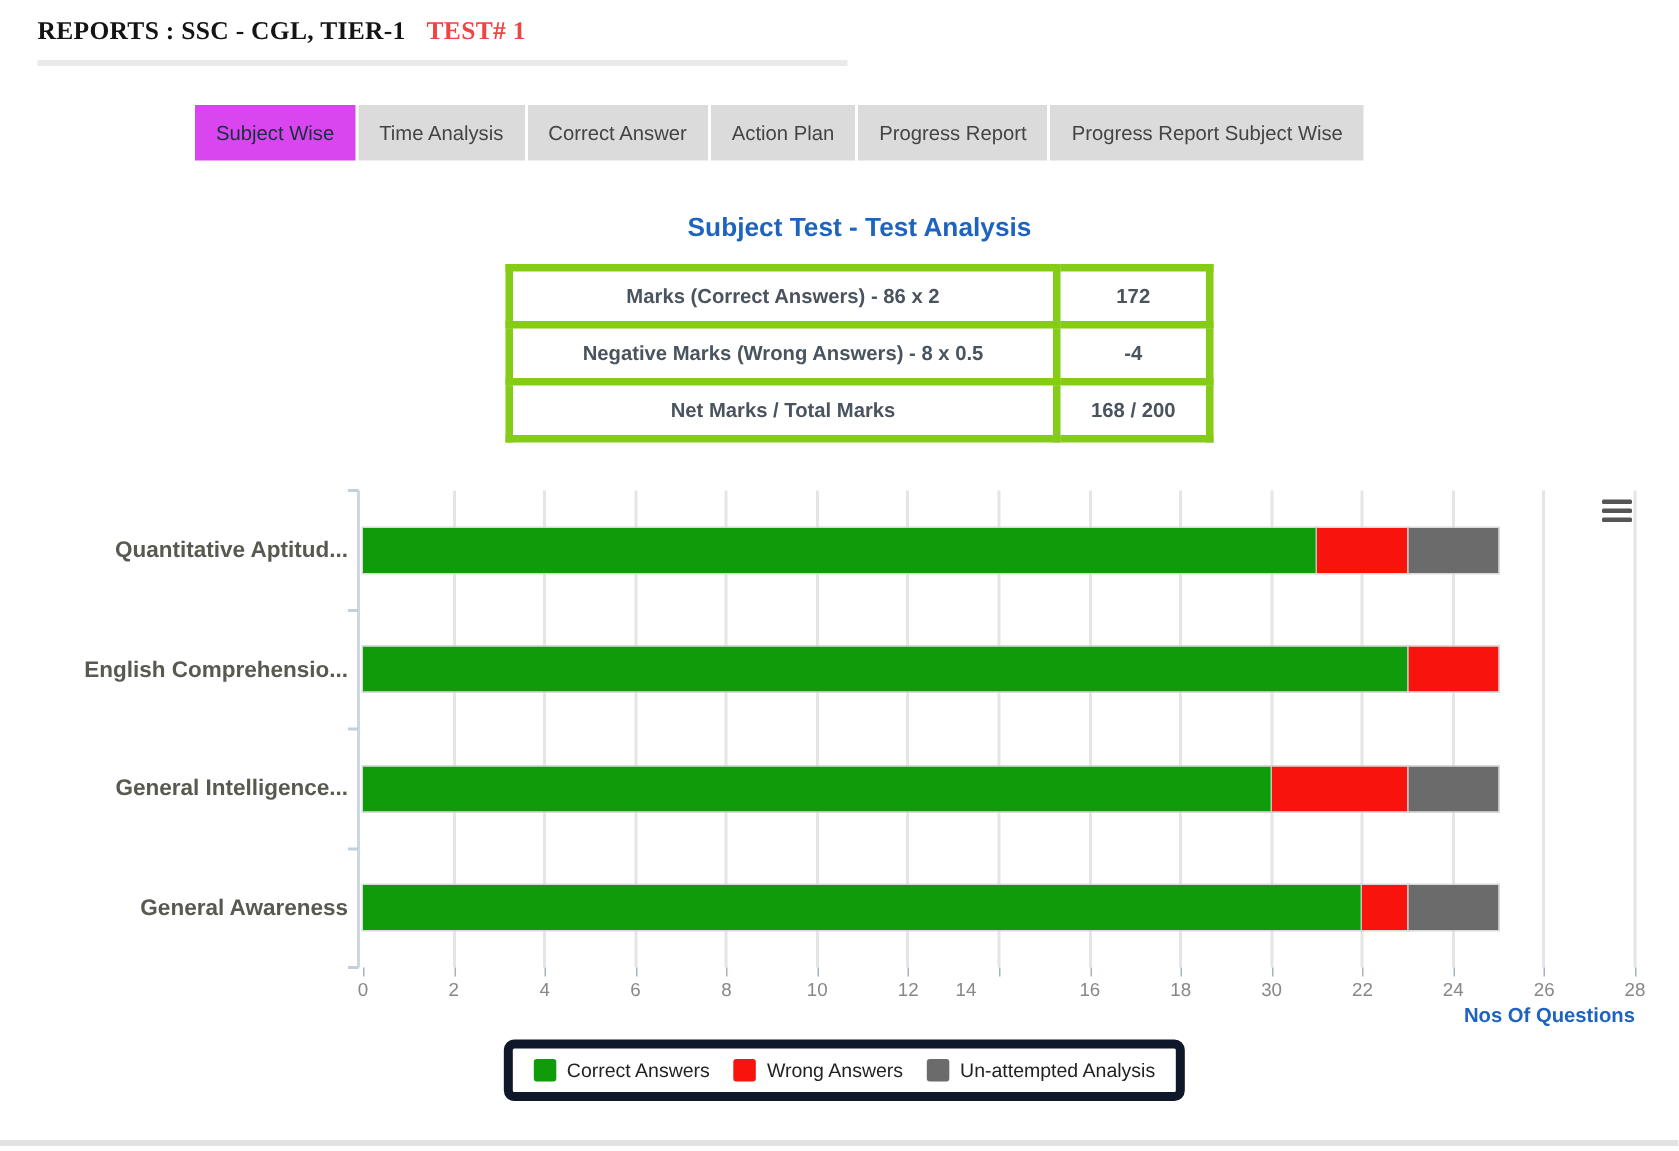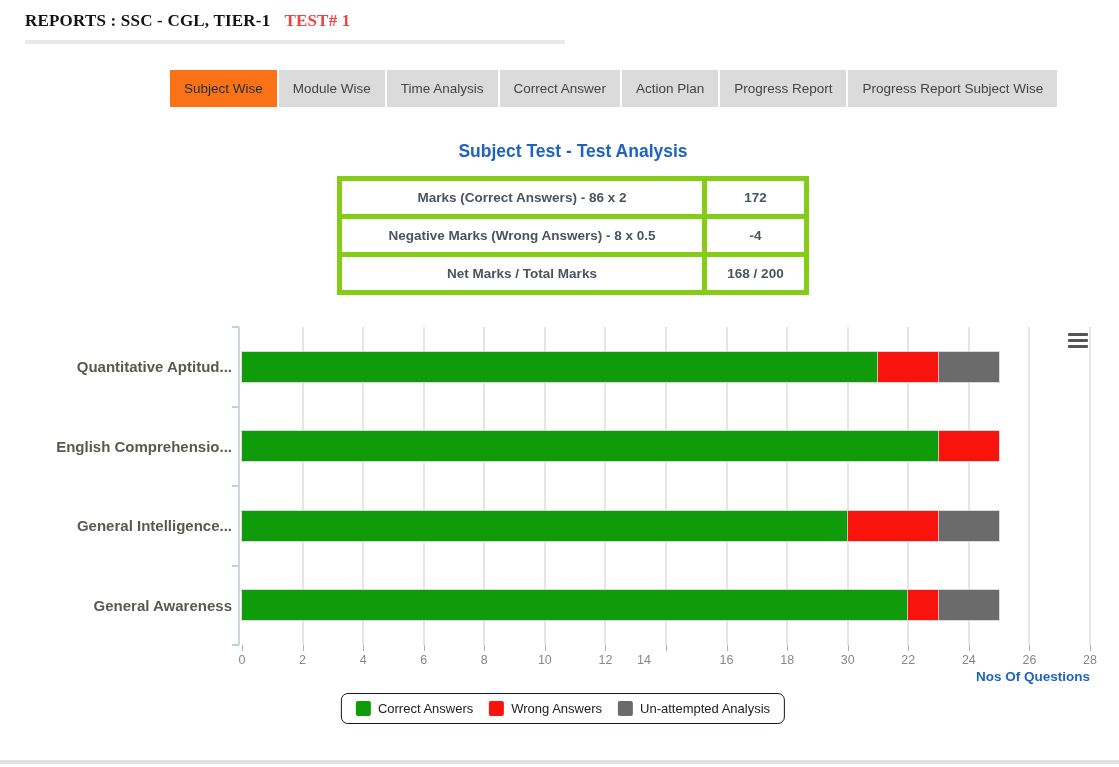--- a/index.html
+++ b/index.html
@@ -13,21 +13,21 @@
     font-size:17px; color:#141414; letter-spacing:.2px; white-space:nowrap;
   }
   .test-link { color:#ef4444; margin-left:14px; cursor:pointer; text-decoration:none; }
   .header-underline { position:absolute; left:25px; top:40px; width:540px; height:4px; background:#e9e9e9; }
 
   .tab-bar { position:absolute; left:130px; top:70px; display:flex; gap:2px; }
   .tab {
     background:#dbdbdb; color:#444; font-size:13.5px; padding:11px 14px;
     white-space:nowrap; cursor:pointer;
   }
-  .tab.active { background:#f97316; color:#17313a;margin-left:40px; }
+  .tab.active { background:#d946ef; color:#17313a; }
 
   .analysis-title {
     position:absolute; left:337px; top:141px; width:472px; text-align:center;
     color:#1E63BE; font-size:17.5px; font-weight:bold;
   }
   .marks-table {
     position:absolute; left:337px; top:176px; width:472px;
     border-collapse:collapse; font-size:13.5px; color:#4a545e; font-weight:bold;
     background:#fff;
   }
@@ -43,39 +43,38 @@
   .cat-label {
     position:absolute; left:0; width:232px; text-align:right;
     font-size:15px; font-weight:bold; color:#595951; white-space:nowrap;
   }
   .bar { position:absolute; display:flex; height:30px; }
   .seg { height:100%; outline:1px solid rgba(212,212,212,.85); }
   .xlabel { position:absolute; right:29px; top:344px; color:#1E63BE; font-weight:bold; font-size:13.5px; }
   .legend {
     position:absolute; left:563px; top:368px; transform:translateX(-50%);
     display:flex; gap:16px; align-items:center;
-    border:1px solid #0f172a; border-radius:7px; padding:7px 14px; background:#fff;
+    border:6px solid #0f172a; border-radius:7px; padding:7px 14px; background:#fff;
   }
   .legend-item { display:flex; align-items:center; gap:7px; font-size:13px; color:#222; cursor:pointer; white-space:nowrap; }
   .swatch { width:15px; height:15px; border-radius:2px; flex:0 0 auto; }
   .menu-icon { position:absolute; left:1068px; top:8px; width:20px; cursor:pointer; }
   .menu-icon i { display:block; height:3px; background:#555; border-radius:1px; margin-bottom:3px; }
   .bottom-bar { position:absolute; left:0; top:760px; width:1119px; height:4px; background:#e2e2e2; }
 </style>
 </head>
 <body>
 
 <div class="report-header">
   <span>REPORTS : SSC - CGL, TIER-1</span><a class="test-link">TEST# 1</a>
 </div>
 <div class="header-underline"></div>
 
 <div class="tab-bar" id="tab-bar">
     <div class="tab active">Subject Wise</div>
-    <div class="tab">Module Wise</div>
     <div class="tab">Time Analysis</div>
     <div class="tab">Correct Answer</div>
     <div class="tab">Action Plan</div>
     <div class="tab">Progress Report</div>
     <div class="tab">Progress Report Subject Wise</div>
   </div>
 
 <div class="analysis-title">Subject Test - Test Analysis</div>
 
 <table class="marks-table">

